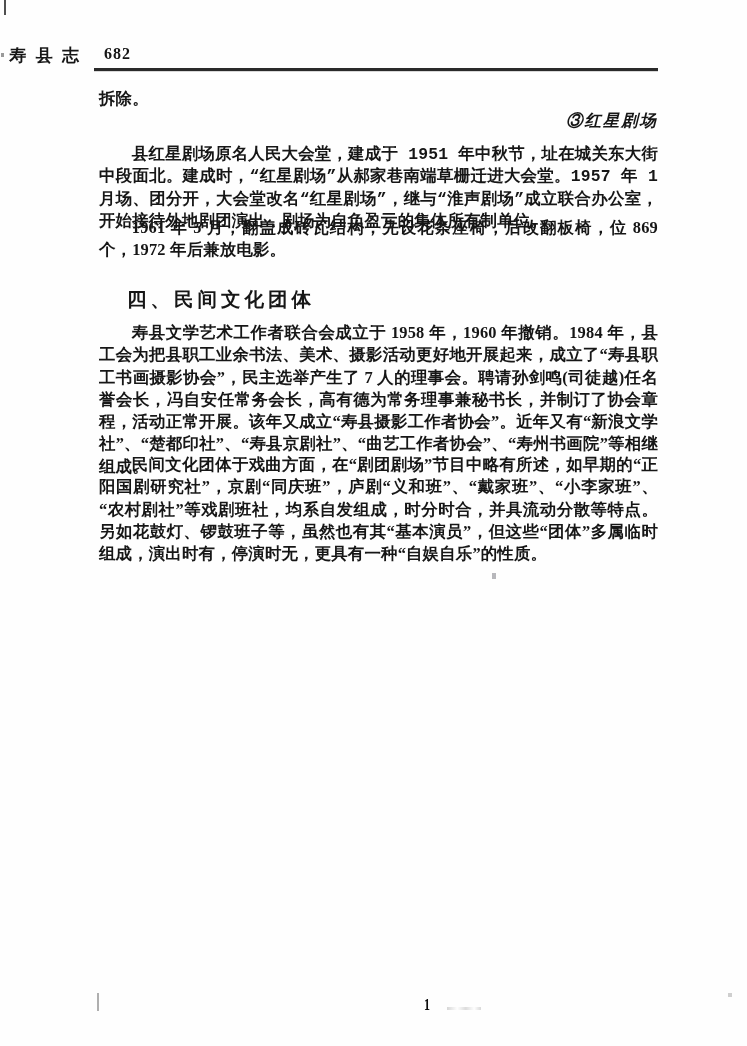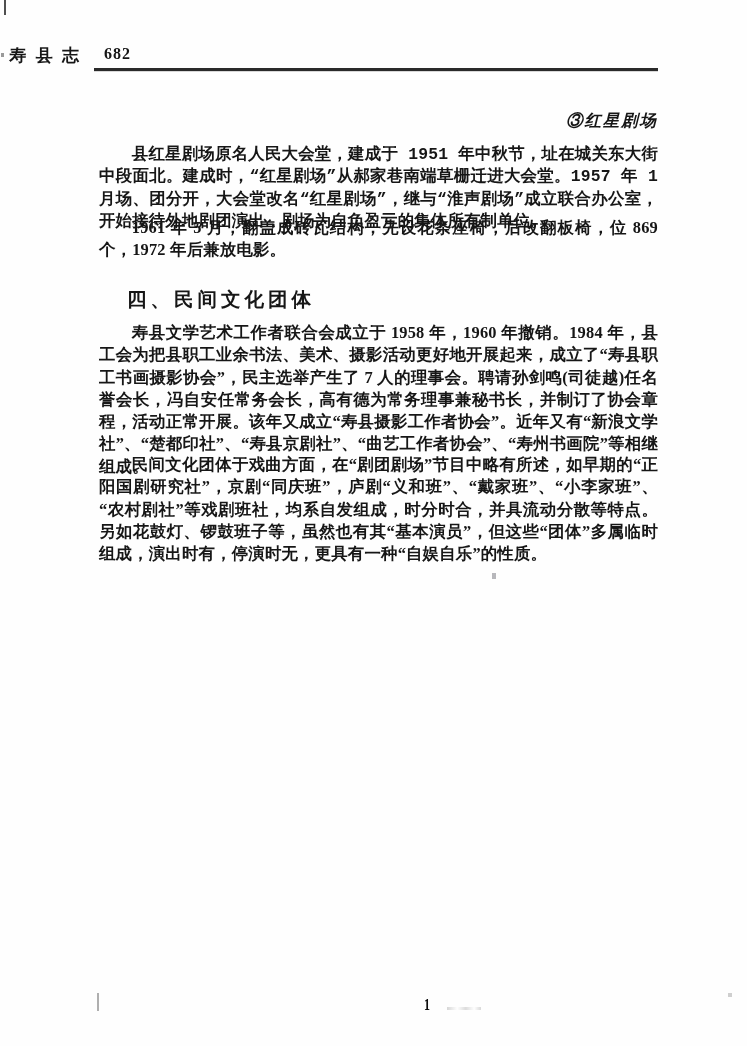--- a/index.html
+++ b/index.html
@@ -82,20 +82,21 @@
   <div class="artifact a-left-tick"></div>
   <div class="artifact a-mid-speck"></div>
   <div class="artifact a-foot-line"></div>
   <div class="artifact a-foot-smudge"></div>
   <div class="artifact a-br-speck"></div>
 
   <span class="hdr-pageno">682</span>
   <span class="hdr-title">寿县志</span>
   <div class="hdr-rule"></div>
 
+  <p class="bodytext t-cont">拆除。</p>
 
   <p class="bodytext t-item">③红星剧场</p>
 
   <p class="bodytext t-p1">县红星剧场原名人民大会堂，建成于 1951 年中秋节，址在城关东大街中段面北。建成时，“红星剧场”从郝家巷南端草栅迁进大会堂。1957 年 1 月场、团分开，大会堂改名“红星剧场”，继与“淮声剧场”成立联合办公室，开始接待外地剧团演出，剧场为自负盈亏的集体所有制单位。</p>
 
   <p class="bodytext t-p2">1961 年 5 月，翻盖成砖瓦结构，先设花条座椅，后改翻板椅，位 869 个，1972 年后兼放电影。</p>
 
   <h2 class="sec-heading">四、民间文化团体</h2>
 
   <p class="bodytext t-p3">寿县文学艺术工作者联合会成立于 1958 年，1960 年撤销。1984 年，县工会为把县职工业余书法、美术、摄影活动更好地开展起来，成立了“寿县职工书画摄影协会”，民主选举产生了 7 人的理事会。聘请孙剑鸣(司徒越)任名誉会长，冯自安任常务会长，高有德为常务理事兼秘书长，并制订了协会章程，活动正常开展。该年又成立“寿县摄影工作者协会”。近年又有“新浪文学社”、“楚都印社”、“寿县京剧社”、“曲艺工作者协会”、“寿州书画院”等相继组成。</p>

